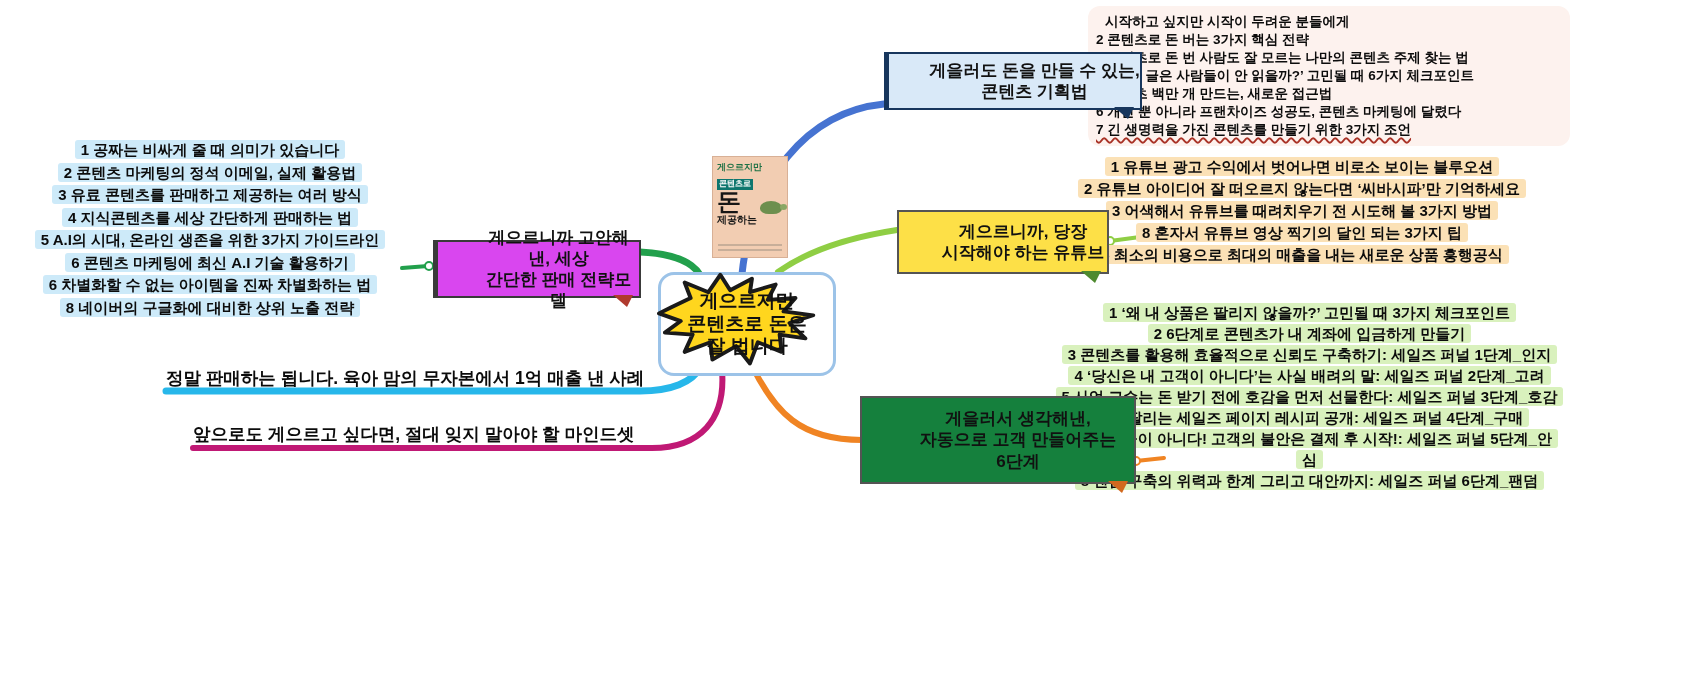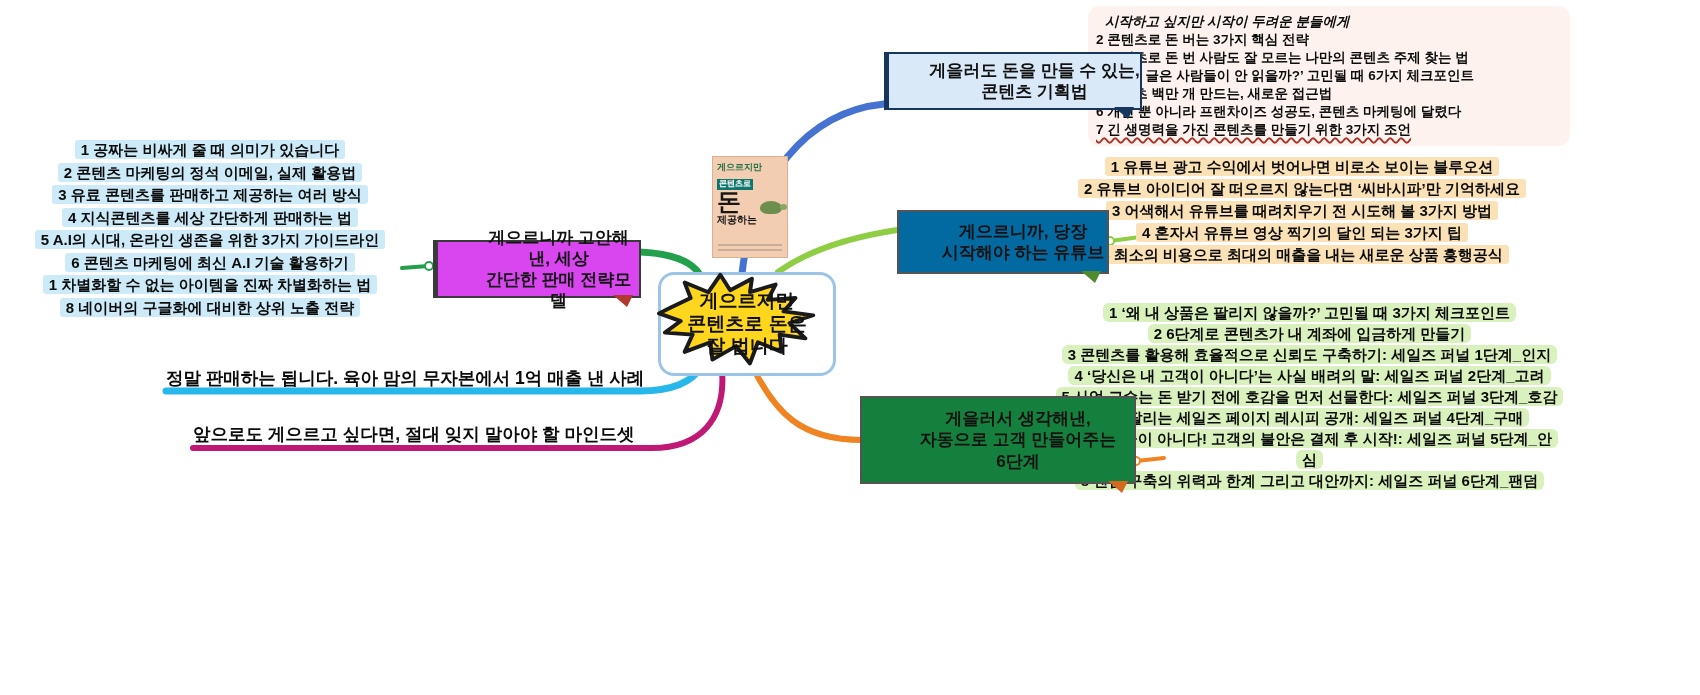--- a/index.html
+++ b/index.html
@@ -37,49 +37,49 @@
   
   .topic{
     position:absolute;box-sizing:border-box;z-index:4;
     display:flex;align-items:center;justify-content:center;text-align:center;
     font-weight:800;line-height:1.25;padding-left:40px;
   }
   .topic .fold{position:absolute;right:6px;bottom:-11px;width:20px;height:12px;}
   .topic-planning{left:884px;top:52px;width:258px;height:58px;background:#d9e9f8;
     border:2px solid #17365d;border-left-width:5px;font-size:17px;}
   .topic-planning .fold{background:#17365d;clip-path:polygon(0 0,100% 0,70% 100%);}
-  .topic-youtube{left:897px;top:210px;width:212px;height:64px;background:#0369a1;
+  .topic-youtube{left:897px;top:210px;width:212px;height:64px;background:#fde047;
     border:2px solid #545454;font-size:17px;}
   .topic-youtube .fold{background:#4e8a2f;clip-path:polygon(0 0,100% 0,70% 100%);}
   .topic-funnel{left:860px;top:396px;width:276px;height:88px;background:#15803d;
     border:2px solid #545454;font-size:17px;}
   .topic-funnel .fold{background:#d2691e;clip-path:polygon(0 0,100% 0,70% 100%);}
   .topic-sales{left:433px;top:240px;width:208px;height:58px;background:#d946ef;
     border:2px solid #3a3a3a;border-left-width:5px;font-size:17px;}
   .topic-sales .fold{background:#b03a2e;clip-path:polygon(0 0,100% 0,70% 100%);}
 
   
   .list{position:absolute;z-index:3;font-weight:800;color:#0c0c0c;}
   .list .item{white-space:nowrap;}
   .list .hl{padding:1px 6px;border-radius:3px;box-decoration-break:clone;-webkit-box-decoration-break:clone;}
 
   .list-planning{left:1088px;top:6px;width:482px;padding:7px 8px;box-sizing:border-box;
     background:#fdf2ee;border-radius:12px;font-size:13.5px;}
   .list-planning .item{line-height:18px;text-align:left;}
-  .list-planning .item:first-child{padding-left:9px;font-style:italic;}
+  .list-planning .item:first-child{padding-left:9px;}
   .list-planning .hl{background:transparent;padding:0;}
   .list-planning .item:nth-child(7) .hl{text-decoration:underline wavy 1.5px #a93226;text-underline-offset:3px;}
 
   .list-youtube{left:1052px;top:156px;width:500px;font-size:15px;text-align:center;}
   .list-youtube .item{line-height:22px;}
   .list-youtube .hl{background:#fbe1b6;}
 
   .list-funnel{left:1052px;top:302px;width:515px;font-size:15px;text-align:center;}
   .list-funnel .item{line-height:21px;white-space:normal;}
-  .list-funnel .hl{background:#d9f1bd;border-radius:6px;}
+  .list-funnel .hl{background:#d9f1bd;}
 
   .list-sales{left:10px;top:139px;width:400px;font-size:15px;text-align:center;}
   .list-sales .item{line-height:22.5px;}
   .list-sales .hl{background:#cdeaf9;}
 
   
   .line-label{position:absolute;z-index:4;font-weight:800;font-size:17.5px;white-space:nowrap;color:#0b0b0b;}
   .label-case{left:166px;top:366px;}
   .label-mindset{left:193px;top:422px;}
 </style>
@@ -166,40 +166,40 @@
       <div class="item"><span class="hl">3 콘텐츠로 돈 번 사람도 잘 모르는 나만의 콘텐츠 주제 찾는 법</span></div>
       <div class="item"><span class="hl">4 ‘왜 내 글은 사람들이 안 읽을까?’ 고민될 때 6가지 체크포인트</span></div>
       <div class="item"><span class="hl">5 콘텐츠 백만 개 만드는, 새로운 접근법</span></div>
       <div class="item"><span class="hl">6 개인 뿐 아니라 프랜차이즈 성공도, 콘텐츠 마케팅에 달렸다</span></div>
       <div class="item"><span class="hl">7 긴 생명력을 가진 콘텐츠를 만들기 위한 3가지 조언</span></div>
     </div>
   <div class="list list-youtube">
       <div class="item"><span class="hl">1 유튜브 광고 수익에서 벗어나면 비로소 보이는 블루오션</span></div>
       <div class="item"><span class="hl">2 유튜브 아이디어 잘 떠오르지 않는다면 ‘씨바시파’만 기억하세요</span></div>
       <div class="item"><span class="hl">3 어색해서 유튜브를 때려치우기 전 시도해 볼 3가지 방법</span></div>
-      <div class="item"><span class="hl">4 혼자서 유튜브 영상 찍기의 달인 되는 3가지 팁</span></div>
+      <div class="item"><span class="hl">8 혼자서 유튜브 영상 찍기의 달인 되는 3가지 팁</span></div>
       <div class="item"><span class="hl">5 최소의 비용으로 최대의 매출을 내는 새로운 상품 흥행공식</span></div>
     </div>
   <div class="list list-funnel">
       <div class="item"><span class="hl">1 ‘왜 내 상품은 팔리지 않을까?’ 고민될 때 3가지 체크포인트</span></div>
       <div class="item"><span class="hl">2 6단계로 콘텐츠가 내 계좌에 입금하게 만들기</span></div>
       <div class="item"><span class="hl">3 콘텐츠를 활용해 효율적으로 신뢰도 구축하기: 세일즈 퍼널 1단계_인지</span></div>
       <div class="item"><span class="hl">4 ‘당신은 내 고객이 아니다’는 사실 배려의 말: 세일즈 퍼널 2단계_고려</span></div>
       <div class="item"><span class="hl">5 사업 고수는 돈 받기 전에 호감을 먼저 선물한다: 세일즈 퍼널 3단계_호감</span></div>
       <div class="item"><span class="hl">6 잘 팔리는 세일즈 페이지 레시피 공개: 세일즈 퍼널 4단계_구매</span></div>
       <div class="item"><span class="hl">7 매출이 끝이 아니다! 고객의 불안은 결제 후 시작!: 세일즈 퍼널 5단계_안심</span></div>
       <div class="item"><span class="hl">8 팬덤 구축의 위력과 한계 그리고 대안까지: 세일즈 퍼널 6단계_팬덤</span></div>
     </div>
   <div class="list list-sales">
       <div class="item"><span class="hl">1 공짜는 비싸게 줄 때 의미가 있습니다</span></div>
       <div class="item"><span class="hl">2 콘텐츠 마케팅의 정석 이메일, 실제 활용법</span></div>
       <div class="item"><span class="hl">3 유료 콘텐츠를 판매하고 제공하는 여러 방식</span></div>
       <div class="item"><span class="hl">4 지식콘텐츠를 세상 간단하게 판매하는 법</span></div>
       <div class="item"><span class="hl">5 A.I의 시대, 온라인 생존을 위한 3가지 가이드라인</span></div>
       <div class="item"><span class="hl">6 콘텐츠 마케팅에 최신 A.I 기술 활용하기</span></div>
-      <div class="item"><span class="hl">1 차별화할 수 없는 아이템을 진짜 차별화하는 법</span></div>
+      <div class="item"><span class="hl">6 차별화할 수 없는 아이템을 진짜 차별화하는 법</span></div>
       <div class="item"><span class="hl">8 네이버의 구글화에 대비한 상위 노출 전략</span></div>
     </div>
 
   <div class="line-label label-case">정말 판매하는 됩니다. 육아 맘의 무자본에서 1억 매출 낸 사례</div>
   <div class="line-label label-mindset">앞으로도 게으르고 싶다면, 절대 잊지 말아야 할 마인드셋</div>
 
 </div>
 
 </body></html>

